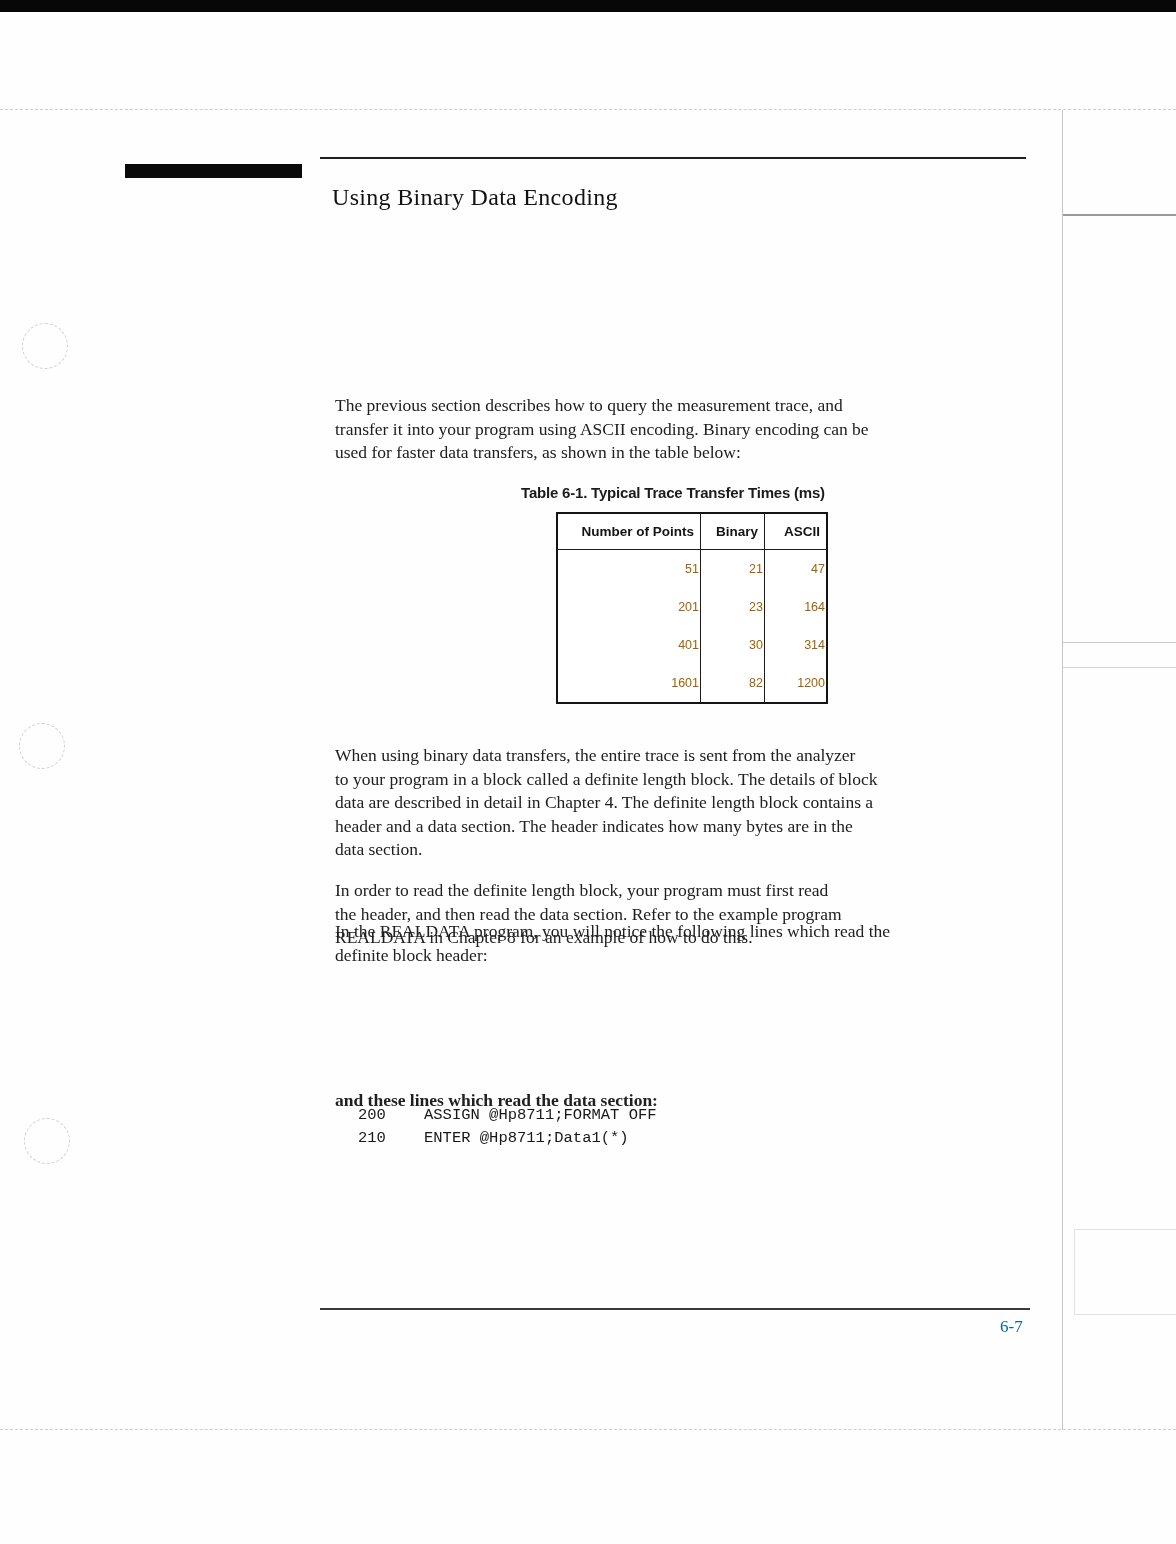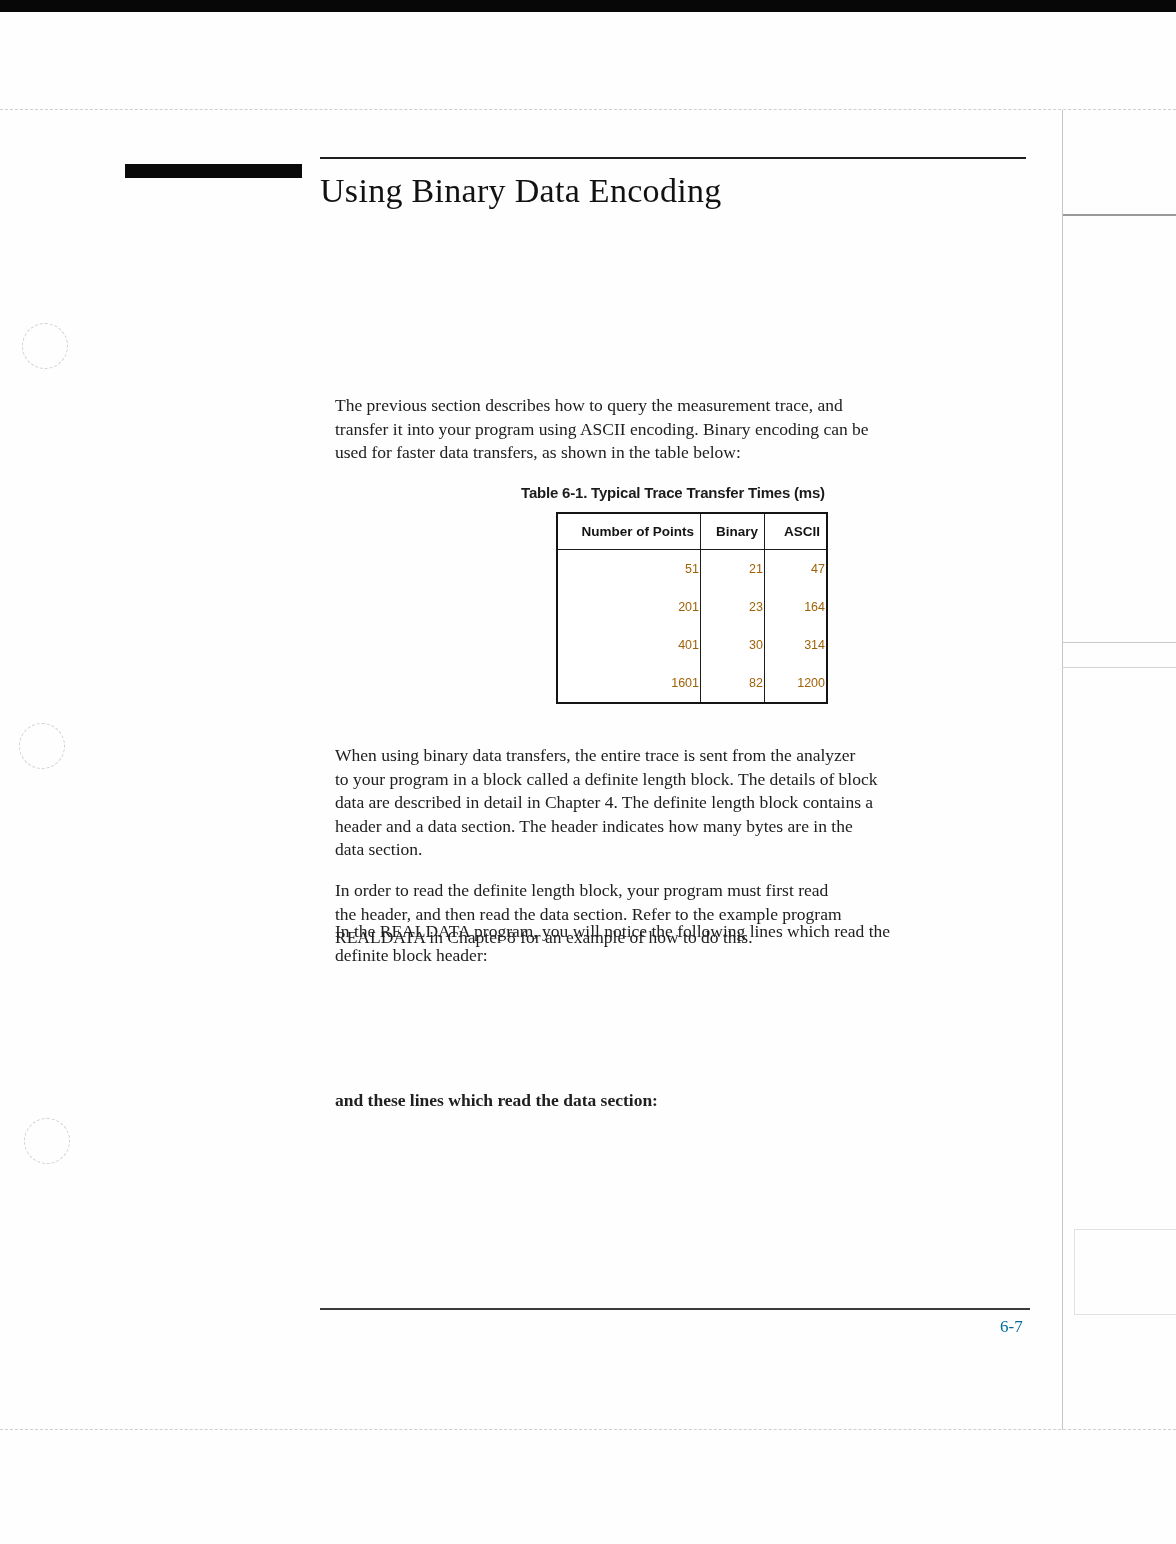--- a/index.html
+++ b/index.html
@@ -21,22 +21,22 @@
   .right-box { position:absolute; left:1074px; top:1229px; width:102px; height:84px; border:1px solid #e2e2e2; }
   .hole { position:absolute; width:44px; height:44px; border:1px dashed #cfcfcf; border-radius:50%; }
   .hole.h1 { left:22px; top:323px; }
   .hole.h2 { left:19px; top:723px; }
   .hole.h3 { left:24px; top:1118px; }
 
   
   .title-accent-bar { position:absolute; left:125px; top:164px; width:177px; height:14px; background:#0a0a0a; }
   .title-rule { position:absolute; left:320px; top:157px; width:706px; height:2px; background:#1f1f1f; }
   .page-title {
-    position:absolute; left:320px; top:172px; margin:0;
-    font-size:34px; font-weight:400; letter-spacing:.3px; color:#121212;
+    position:absolute; left:320px; top:172px; margin:12px;
+    font-size:24px; font-weight:400; letter-spacing:.3px; color:#121212;
   }
 
   
   .para {
     position:absolute; left:322px; width:714px; margin:13px;
     font-size:17.5px; line-height:23.5px; white-space:pre-line; color:#202020;
   }
   .para.intro { top:381px; }
   .para.p1 { top:731px; }
   .para.p2 { top:866px; }
@@ -146,17 +146,21 @@
 data section.</p>
   <p class="para p2">In order to read the definite length block, your program must first read
 the header, and then read the data section.  Refer to the example program
 REALDATA in Chapter 8 for an example of how to do this.</p>
   <p class="para p3">In the REALDATA program, you will notice the following lines which read the
 definite block header:</p>
 
 
   <p class="para p4">and these lines which read the data section:</p>
 
+  <div class="code code2">
+    <div class="code-line"><span class="lnum">200</span><span>ASSIGN @Hp8711;FORMAT OFF</span></div>
+    <div class="code-line"><span class="lnum">210</span><span>ENTER @Hp8711;Data1(*)</span></div>
+  </div>
 
   <div class="footer-rule"></div>
   <div class="page-number">6-7</div>
 
 </div>
 
 </body></html>

